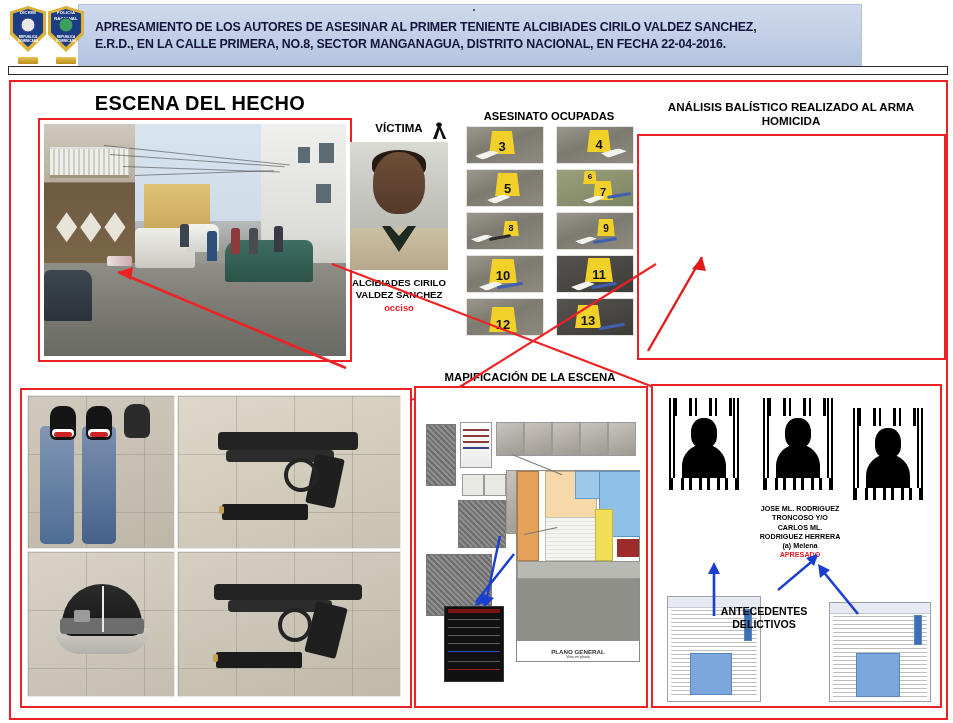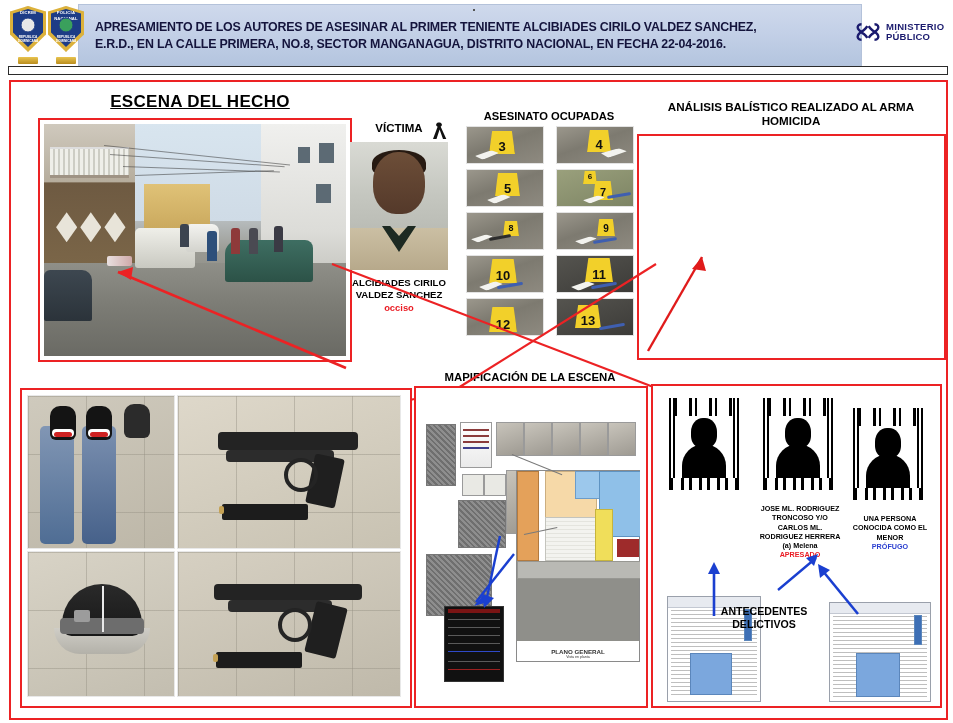--- a/index.html
+++ b/index.html
@@ -59,21 +59,21 @@
   .mp-text{font-size:9.5px;line-height:10.5px;color:#1b1b6e;font-weight:bold;letter-spacing:.3px;}
   .mp-text .l2{letter-spacing:.2px;}
 
   .hdr-rule{position:absolute;left:8px;top:66px;width:938px;height:7px;border:1px solid #2b2b2b;background:#fff;}
 
   
   .frame{position:absolute;left:9px;top:80px;width:935px;height:636px;border:2.5px solid #ec2224;background:#fff;}
 
   
   .sec-title{position:absolute;font-weight:bold;color:#000;text-align:center;}
-  .t-escena{left:40px;top:92px;width:320px;font-size:17px;letter-spacing:.3px;text-decoration:underline;}
+  .t-escena{left:40px;top:92px;width:320px;font-size:20px;letter-spacing:.3px;}
   .t-victima{left:365px;top:122px;width:68px;font-size:11.5px;}
   .t-evid{left:458px;top:110px;width:182px;font-size:11.2px;}
   .t-balis{left:640px;top:100px;width:302px;font-size:11.6px;line-height:14px;}
   .t-evidapr{left:28px;top:370px;width:372px;font-size:11.4px;}
   .t-mapi{left:414px;top:371px;width:232px;font-size:11.4px;}
   .t-autores{left:650px;top:368px;width:294px;font-size:13px;letter-spacing:.2px;}
   .t-antec{left:700px;top:605px;width:128px;font-size:10.6px;line-height:13px;font-weight:bold;text-align:center;}
 
   
   .rbox{position:absolute;border:2px solid #ec2224;background:#fff;}
@@ -279,36 +279,20 @@
         <div class="sh-bot">REPUBLICA DOMINICANA</div>
       </div>
       <div class="logo-base"></div>
     </div>
 
     <div class="hdr-title">
       <div class="hdr-line">APRESAMIENTO DE LOS AUTORES DE ASESINAR AL PRIMER TENIENTE ALCIBIADES CIRILO VALDEZ SANCHEZ,</div>
       <div class="hdr-line">E.R.D., EN LA CALLE PRIMERA, NO.8, SECTOR MANGANAGUA, DISTRITO NACIONAL, EN FECHA 22-04-2016.</div>
     </div>
 
-    <div class="mp-logo">
-      <div class="mp-mark">
-        <svg width="26" height="26" viewBox="0 0 26 26" aria-hidden="true">
-          <g fill="none" stroke="#1b1b6e" stroke-width="2.4">
-            <path d="M6.5 5.2c-3.1 0-4.6 2.3-3.5 4.6 0.9 1.9 3.4 3.2 5.9 5.2 2.3 1.9 3.4 3.9 3.4 3.9"></path>
-            <path d="M19.5 5.2c3.1 0 4.6 2.3 3.5 4.6-0.9 1.9-3.4 3.2-5.9 5.2-2.3 1.9-3.4 3.9-3.4 3.9"></path>
-            <path d="M6.5 20.8c-3.1 0-4.6-2.3-3.5-4.6 0.9-1.9 3.4-3.2 5.9-5.2 2.3-1.9 3.4-3.9 3.4-3.9"></path>
-            <path d="M19.5 20.8c3.1 0 4.6-2.3 3.5-4.6-0.9-1.9-3.4-3.2-5.9-5.2-2.3-1.9-3.4-3.9-3.4-3.9"></path>
-          </g>
-        </svg>
-      </div>
-      <div class="mp-text">
-        <div class="l1">MINISTERIO</div>
-        <div class="l2">PÚBLICO</div>
-      </div>
-    </div>
 
     <div class="hdr-rule"></div>
   </div>
 
   <div class="frame"></div>
 
   <div class="sec-title t-escena">ESCENA DEL HECHO</div>
   <div class="sec-title t-victima">VÍCTIMA</div>
   <div class="sec-title t-evid">ASESINATO OCUPADAS</div>
   <div class="sec-title t-balis">ANÁLISIS BALÍSTICO REALIZADO AL ARMA HOMICIDA</div>
@@ -594,26 +578,20 @@
     <div class="mug" style="left:200px;top:22px">
       <div class="bars"></div>
         <div class="rail-l"></div>
         <div class="rail-r"></div>
       <div class="silh">
           <b></b>
           <i></i>
         </div>
         <div class="bars-b"></div>
     </div>
-    <div class="au-name" style="left:192px;top:128px;width:90px">
-      <div>UNA PERSONA</div>
-      <div>CONOCIDA COMO EL</div>
-      <div>MENOR</div>
-      <div class="au-status st-profugo">PRÓFUGO</div>
-    </div>
 
     <div class="rec-doc" style="left:14px;top:210px;width:92px;height:104px">
       <div class="rec-top"></div>
       <div class="rec-lines"></div>
       <div class="rec-blue" style="left:22px;top:56px;width:40px;height:40px"></div>
       <div class="rec-blue" style="left:76px;top:12px;width:6px;height:30px;background:#3d6fb5"></div>
     </div>
     <div class="rec-doc" style="left:176px;top:216px;width:100px;height:98px">
       <div class="rec-top"></div>
       <div class="rec-lines"></div>

